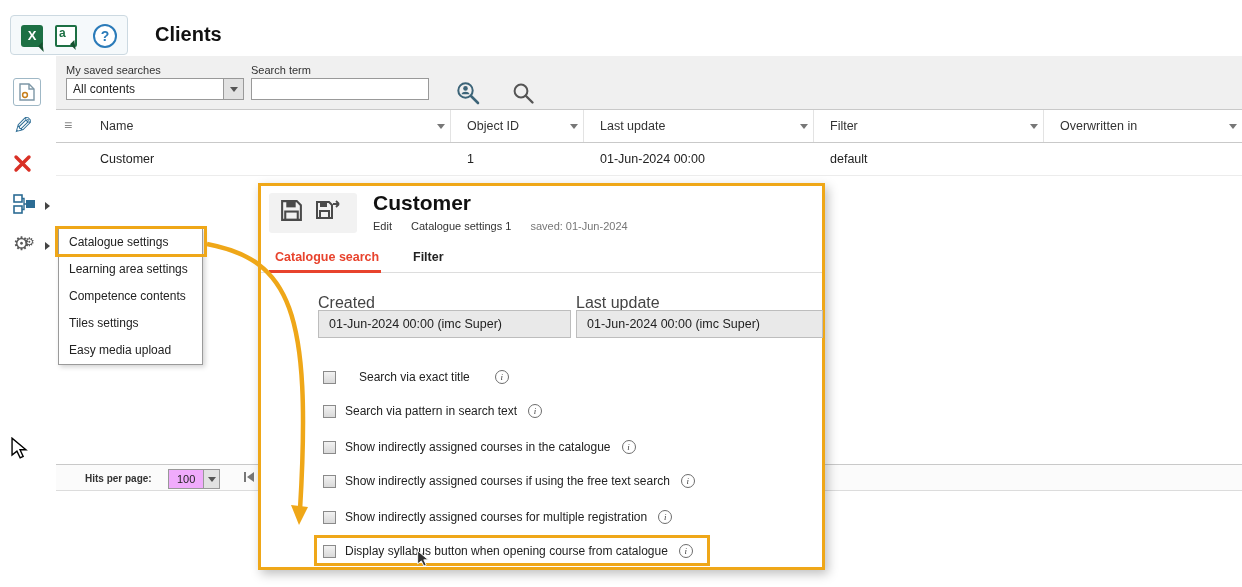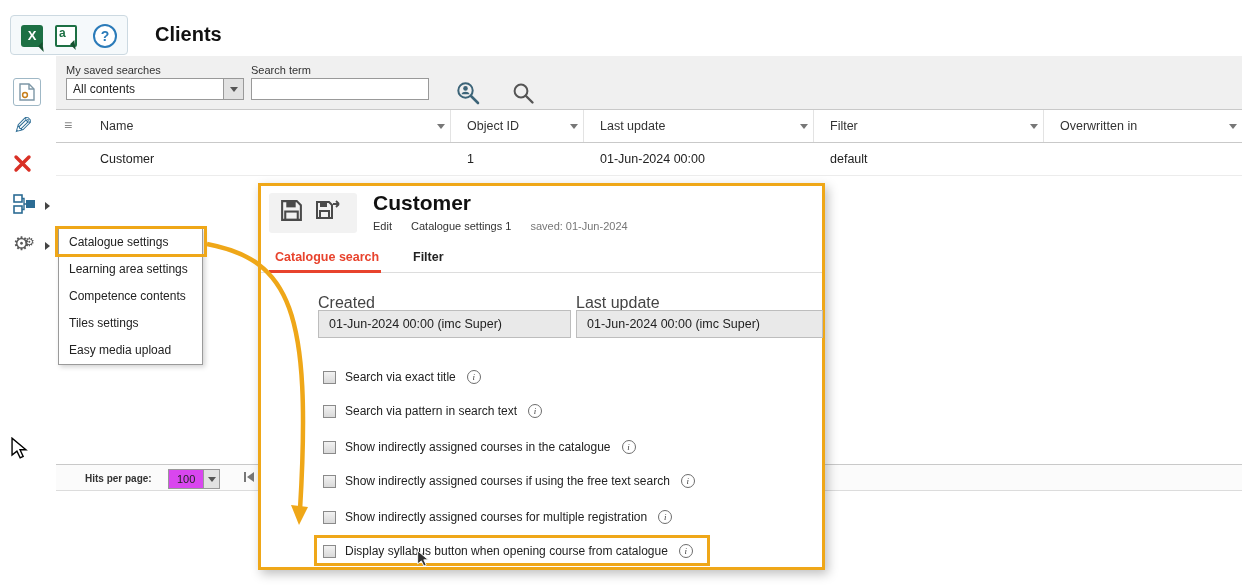--- a/index.html
+++ b/index.html
@@ -47,21 +47,21 @@
   .th .tri-down { position:absolute; right:5px; top:14px; border-top-color:#777; }
   .menu-col { width:28px; padding:7px 0 0 8px; color:#888; font-size:14px; border-right:none; }
   .c1 { width:367px; } .c2 { width:133px; } .c3 { width:230px; } .c4 { width:230px; } .c5 { width:198px; border-right:none; }
   .trow { position:absolute; left:56px; top:143px; width:1186px; height:33px; background:#fff; border-bottom:1px solid #ececec; display:flex; font-size:12.5px; color:#222; }
   .td { padding:9px 0 0 16px; }
   .td0 { width:28px; padding:0; }
 
   
   .pagebar { position:absolute; left:56px; top:464px; width:1186px; height:27px; background:#fbfbfb; border-top:1px solid #c9c9c9; border-bottom:1px solid #dcdcdc; }
   .hits-label { position:absolute; left:29px; top:8px; font-size:10px; font-weight:bold; color:#333; }
-  .hits-dd { position:absolute; left:112px; top:4px; width:52px; height:20px; background:#d946ef; border:1px solid #999; font-size:11px; line-height:18px; padding-left:8px; }
+  .hits-dd { position:absolute; left:112px; top:4px; width:52px; height:20px; background:#f0abfc; border:1px solid #999; font-size:11px; line-height:18px; padding-left:8px; }
   .hits-dd .dd-btn { width:16px; background:#e2e2e2; }
   .first-page { position:absolute; left:188px; top:7px; display:flex; align-items:center; }
   .fp-bar { width:2px; height:10px; background:#777; margin-right:1px; }
   .tri-left { width:0; height:0; border-top:5px solid transparent; border-bottom:5px solid transparent; border-right:7px solid #777; }
 
   
   .ctx-menu { position:absolute; left:58px; top:228px; width:145px; background:#fff; border:1px solid #9a9a9a; box-shadow:2px 2px 5px rgba(0,0,0,.18); z-index:6; }
   .ctx-item { height:27px; line-height:27px; padding-left:10px; font-size:12px; color:#222; background:#fff; }
   .menu-highlight { position:absolute; left:55px; top:226px; width:152px; height:31px; border:3px solid #efa718; z-index:7; pointer-events:none; }
 
@@ -76,21 +76,21 @@
   .dlg-sub .saved { color:#777; }
   .tabs { position:absolute; left:0; top:56px; width:100%; height:31px; border-bottom:1px solid #ddd; }
   .tab1 { position:absolute; left:14px; top:8px; font-size:12.5px; font-weight:bold; color:#e8432d; }
   .tab1-underline { position:absolute; left:8px; top:28px; width:112px; height:3px; background:#e8432d; }
   .tab2 { position:absolute; left:152px; top:8px; font-size:12.5px; font-weight:bold; color:#222;text-align:right; }
   .fld-label { position:absolute; top:108px; font-size:16px; color:#444; }
   .fl1 { left:57px; } .fl2 { left:315px; }
   .fld-box { position:absolute; top:124px; height:28px; background:#e9e9e9; border:1px solid #bdbdbd; font-size:12.5px; line-height:26px; padding-left:10px; color:#222; }
   .fb1 { left:57px; width:253px; } .fb2 { left:315px; width:247px; }
   .cb-row { position:absolute; left:62px; height:18px; display:flex; align-items:center; }
-  .r1{top:182px;} .r2{top:216px;} .r3{top:252px;} .r4{top:286px;} .r5{top:322px;} .r6{top:356px;}
+  .r1{top:182px;gap:14px;} .r2{top:216px;} .r3{top:252px;} .r4{top:286px;} .r5{top:322px;} .r6{top:356px;}
   .checkbox { width:13px; height:13px; background:linear-gradient(#f2f2f2,#d9d9d9); border:1px solid #8a8a8a; margin-right:9px; flex:none; }
   .cb-label { font-size:12px; color:#222; white-space:nowrap; }
   .info-icon { width:14px; height:14px; border:1px solid #6d6d6d; border-radius:50%; margin-left:11px; flex:none; position:relative; }
   .info-icon::before { content:"i"; position:absolute; left:0; top:0; width:12px; height:12px; text-align:center; font-size:9px; line-height:12px; font-family:"Liberation Serif",serif; font-style:italic; color:#444; }
   .cb-highlight { position:absolute; left:53px; top:349px; width:396px; height:31px; border:3px solid #efa718; pointer-events:none; }
 
   
   .annot { position:absolute; left:0; top:0; width:1242px; height:587px; z-index:20; pointer-events:none; }
   .cursor { position:absolute; z-index:30; pointer-events:none; }
   .cur1 { left:10px; top:437px; }

